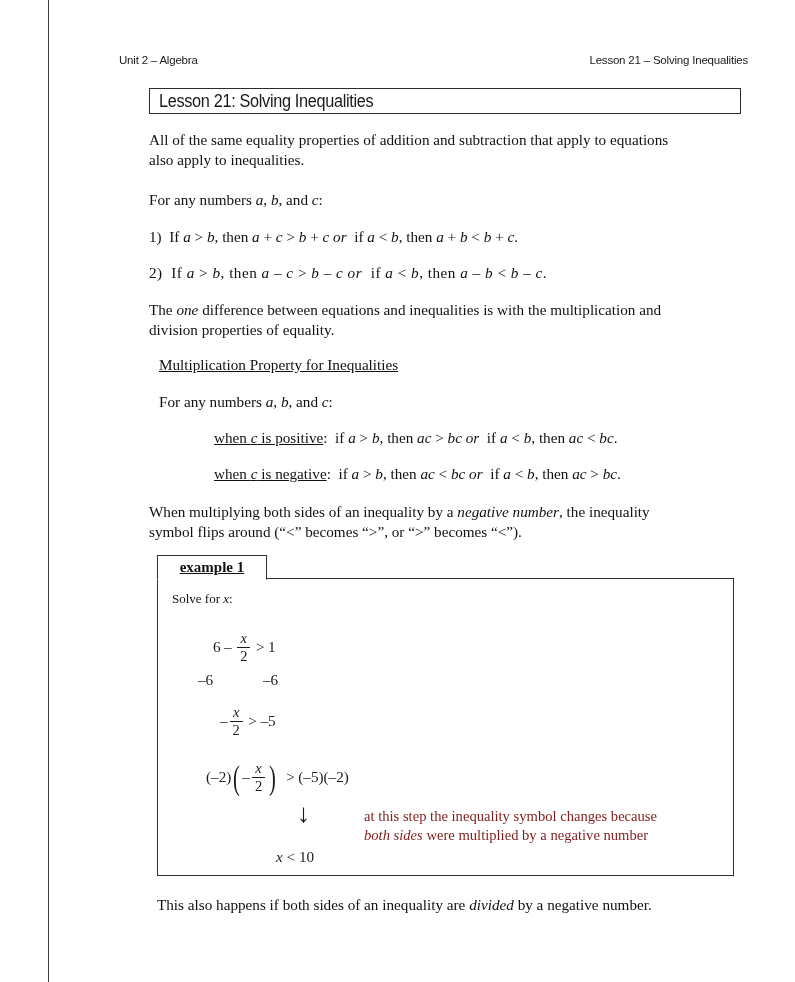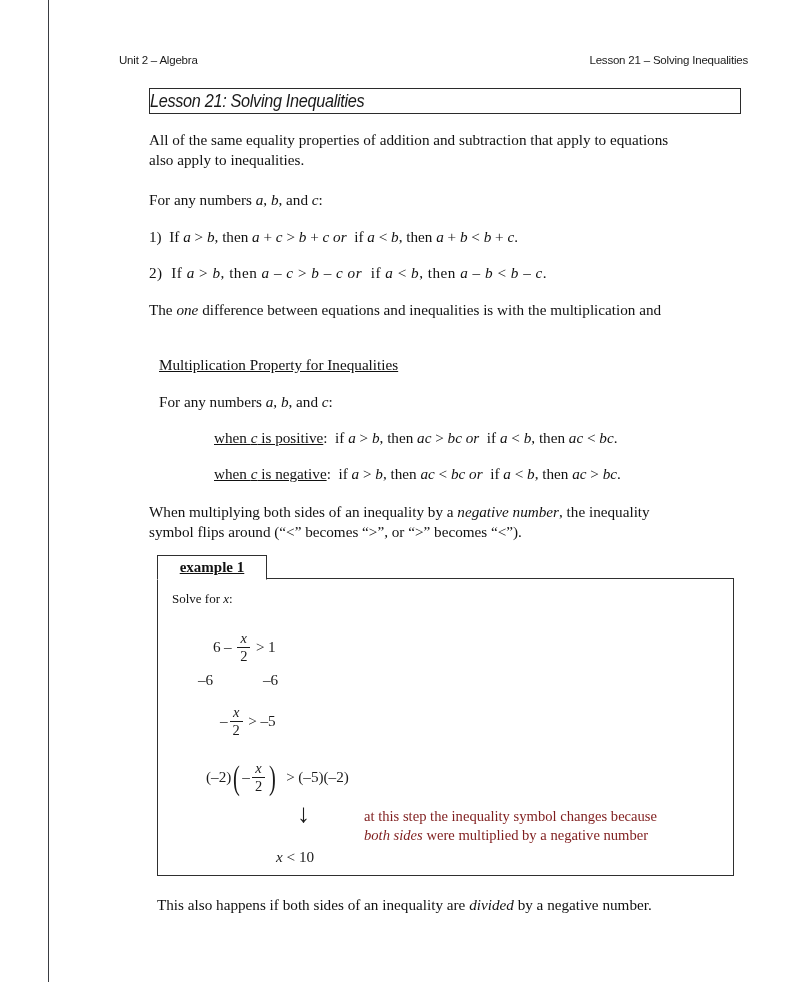--- a/index.html
+++ b/index.html
@@ -47,23 +47,22 @@
   #lesson-title-box {
     position: absolute;
     left: 100px;
     top: 88px;
     width: 592px;
     height: 26px;
     border: 1.3px solid #2b2b2b;
     box-sizing: border-box;
     display: flex;
     align-items: center;
-    padding-left: 0;
+    padding-left: 9px;
     background: #fff;
-    font-style: italic;
   }
   #lesson-title-box .ttl {
     font-family: "Liberation Sans", "DejaVu Sans", sans-serif;
     font-size: 17.5px;
     letter-spacing: -0.35px;
     color: #1a1a1a;
     transform: scaleX(0.93);
     transform-origin: left center;
     white-space: nowrap;
   }
@@ -206,20 +205,21 @@
   </div>
 
   <div class="blk subtract-row" style="left:100px; top:263px;">
     <span>2)</span>&nbsp;
     <span>If </span><i>a</i><span> &gt; </span><i>b</i><span>, then </span><i>a</i><span> –  </span><i>c</i><span> &gt; </span><i>b</i><span> – </span><i>c</i>&nbsp;<span class="iu">or</span>&nbsp;
     <span>if </span><i>a</i><span> &lt; </span><i>b</i><span>, then </span><i>a</i><span> – </span><i>b</i><span> &lt; </span><i>b</i><span> – </span><i>c</i><span>.</span>
   </div>
 
   <div class="blk" style="left:100px; top:300px; width:575px;">
     <div><span>The </span><i>one</i><span> difference between equations and inequalities is with the multiplication and</span></div>
+    <div>division properties of equality.</div>
   </div>
 
   <div class="blk" style="left:110px; top:355px;">
     <span class="u">Multiplication Property for Inequalities</span>
   </div>
 
   <div class="blk" style="left:110px; top:392px;">
     <span>For any numbers </span><i>a</i><span>, </span><i>b</i><span>, and </span><i>c</i><span>:</span>
   </div>
 

